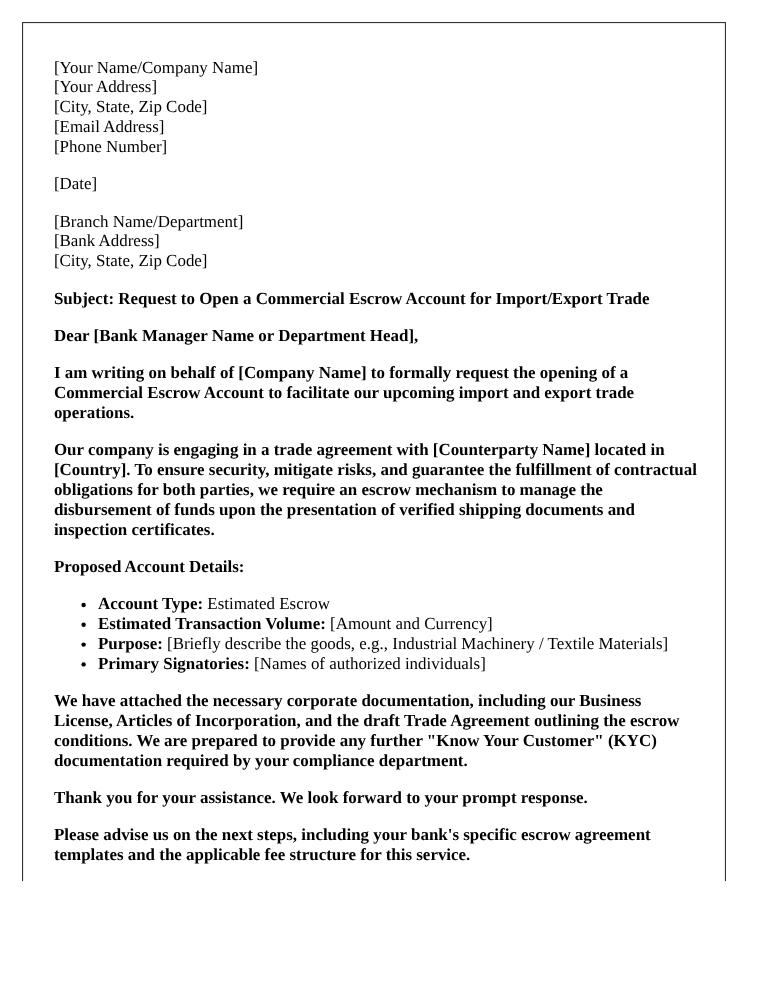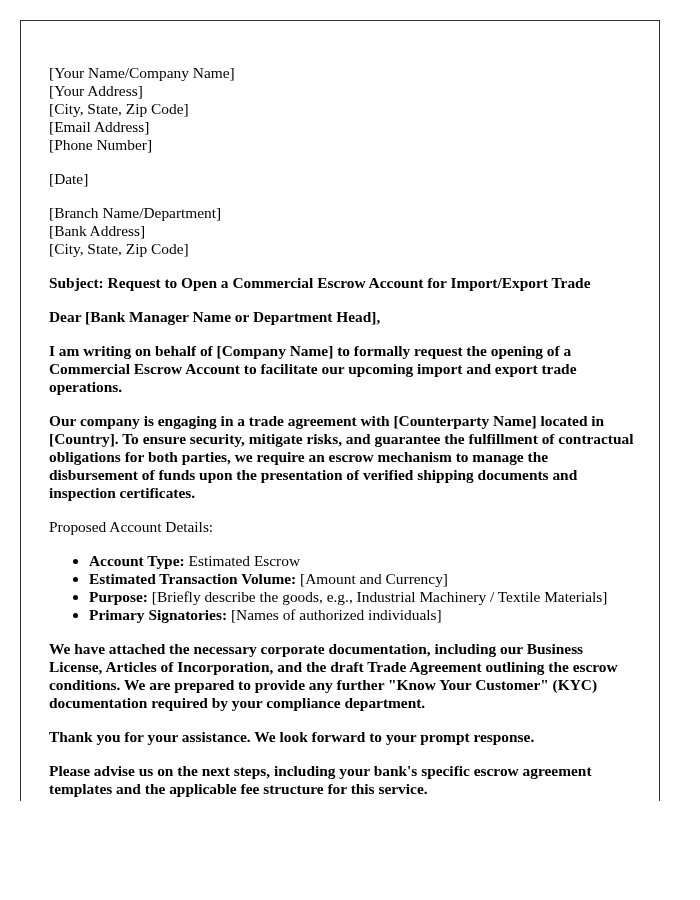--- a/index.html
+++ b/index.html
@@ -24,41 +24,41 @@
       border-top: 1px solid #333333;
       border-left: 1px solid #333333;
       border-right: 1px solid #333333;
       box-sizing: border-box;
       overflow: hidden;
       background: #ffffff;
     }
     .content {
       position: absolute;
       left: 28px;
-      top: 43px;
+      top: 32px;
       width: 590px;
       font-size: 15.4px;
       line-height: 18px;
     }
     .block {
       margin: 0 0 16px 0;
     }
     .block .line {
       display: block;
       white-space: nowrap;
     }
     p {
       margin: 0 0 16px 0;
       font-weight: bold;
     }
     .subject {
       font-weight: bold;
     }
     .section-heading {
-      font-weight: normal;
+      font-weight: bold;
       margin: 0 0 16px 0;
     }
     ul.details {
       margin: 0 0 16px 0;
       padding-left: 40px;
       list-style: disc;
     }
     ul.details li {
       margin: 0;
       white-space: nowrap;

